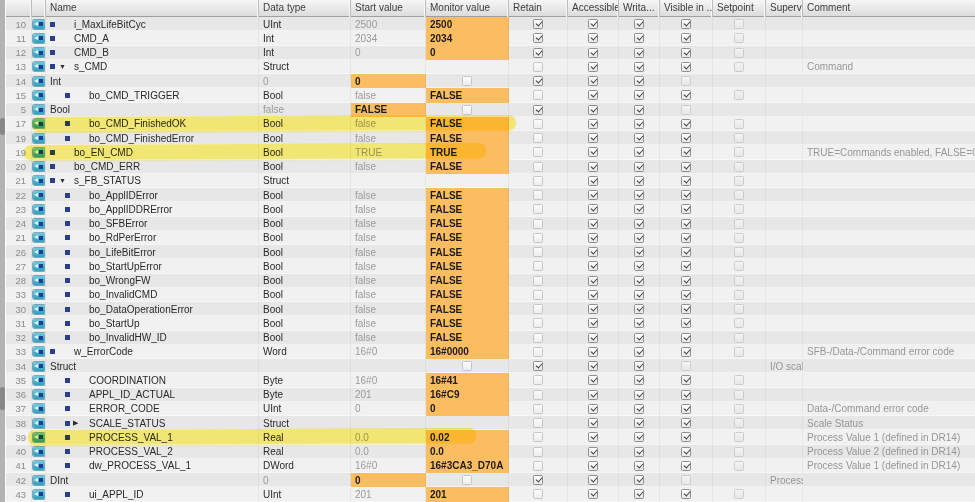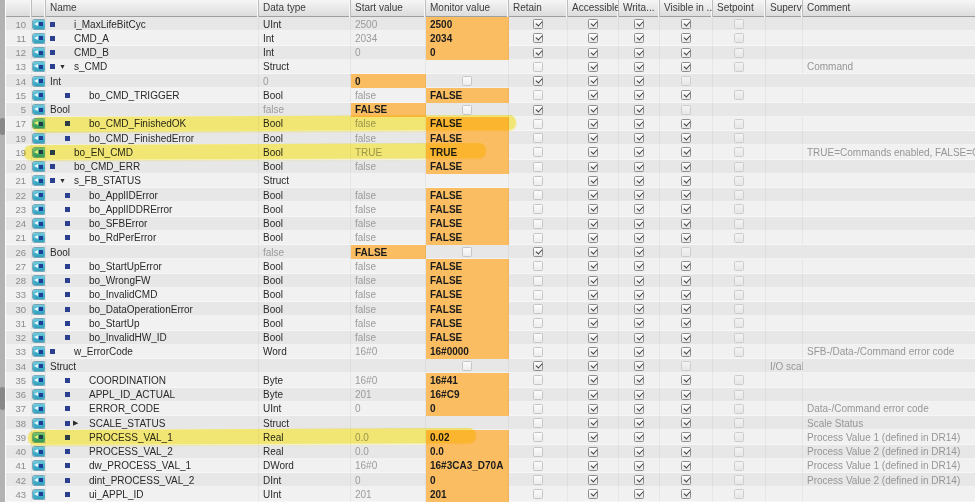--- a/index.html
+++ b/index.html
@@ -582,20 +582,24 @@
           <div class="cb disabled"></div>
         </div>
         <div class="cell c-check"></div>
         <div class="cell c-comment last"></div>
       </div>
       <div class="row even">
         <div class="cell c-num">26</div>
         <div class="cell c-icon">
           <span class="tag-icon"></span>
         </div>
+        <div class="cell c-name lvl2">
+          <span class="el-marker"></span>
+          <span class="name-text">bo_LifeBitError</span>
+        </div>
         <div class="cell c-dtype">Bool</div>
         <div class="cell c-start">false</div>
         <div class="cell c-monitor on">FALSE</div>
         <div class="cell c-check">
           <div class="cb empty"></div>
         </div>
         <div class="cell c-check">
           <div class="cb checked"></div>
         </div>
         <div class="cell c-check">
@@ -1055,24 +1059,20 @@
         <div class="cell c-check">
           <div class="cb disabled"></div>
         </div>
         <div class="cell c-check"></div>
         <div class="cell c-comment last">Process Value 1 (defined in DR14)</div>
       </div>
       <div class="row even">
         <div class="cell c-num">42</div>
         <div class="cell c-icon">
           <span class="tag-icon"></span>
-        </div>
-        <div class="cell c-name lvl2">
-          <span class="el-marker"></span>
-          <span class="name-text">dint_PROCESS_VAL_2</span>
         </div>
         <div class="cell c-dtype">DInt</div>
         <div class="cell c-start">0</div>
         <div class="cell c-monitor on">0</div>
         <div class="cell c-check">
           <div class="cb empty"></div>
         </div>
         <div class="cell c-check">
           <div class="cb checked"></div>
         </div>

